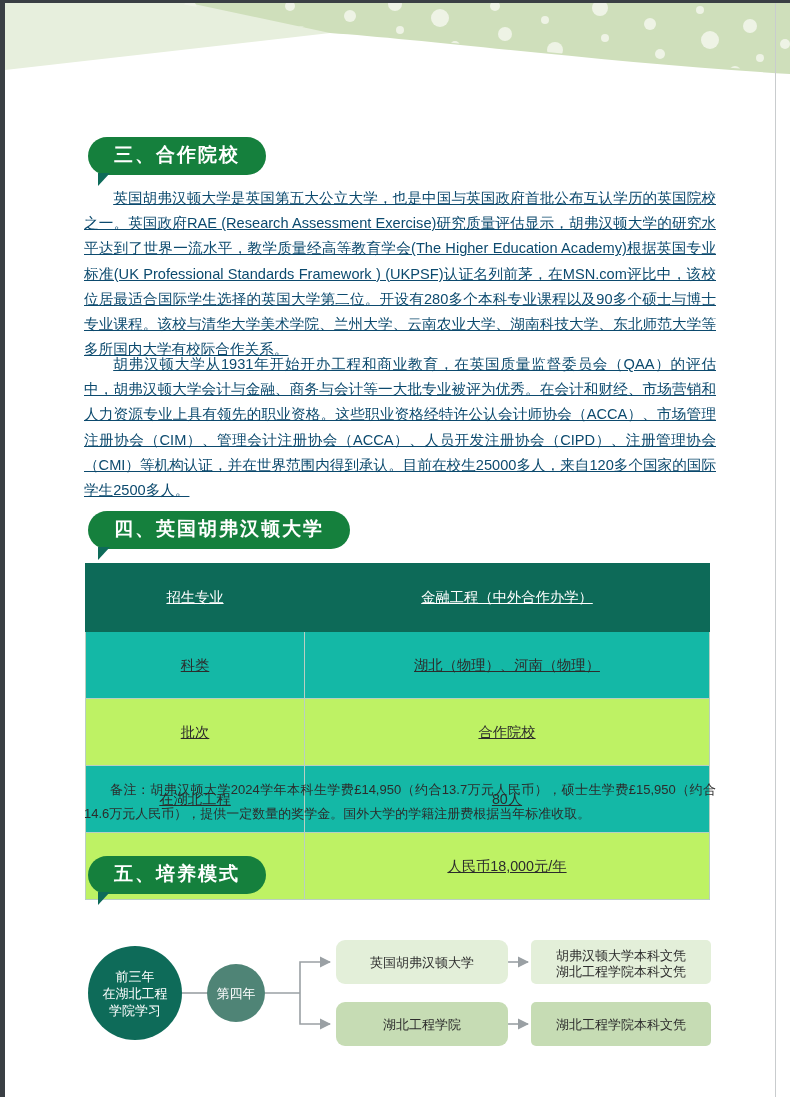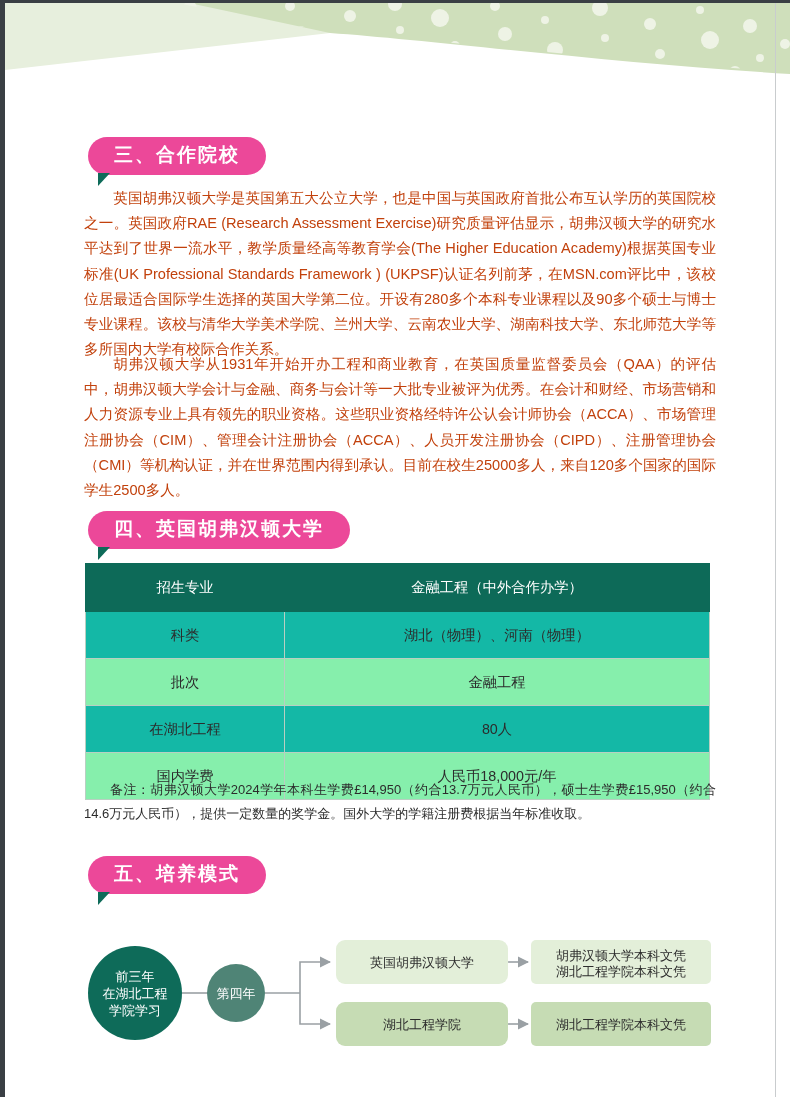--- a/index.html
+++ b/index.html
@@ -66,21 +66,21 @@
   }
 
   
   .badge-wrap {
     position: absolute;
     left: 88px;
   }
   .badge {
     position: relative;
     display: inline-block;
-    background: #ec4899;
+    background: #15803d;
     color: #ffffff;
     border-radius: 20px;
     padding: 7px 26px 9px 26px;
     font-size: 19px;
     font-weight: bold;
     letter-spacing: 2px;
     line-height: 1.15;
     white-space: nowrap;
   }
   .badge-tail {
@@ -96,48 +96,50 @@
   
   .para {
     position: absolute;
     left: 84px;
     width: 632px;
     font-size: 14.6px;
     line-height: 25.2px;
     text-align: justify;
     text-justify: inter-ideograph;
     text-indent: 2em;
-    color: #c2410c;
+    color: #0c4a6e;
+    text-decoration: underline;
   }
 
   
   .tbl {
     position: absolute;
     left: 85px;
     top: 563px;
     width: 625px;
     border-collapse: collapse;
     font-size: 14.3px;
   }
   .tbl td {
     border: 1px solid #b9cfc2;
     text-align: center;
     height: 30px;
-    padding: 8px;
+    padding: 18px;
     color: #2c2c2c;
+    text-decoration: underline;
   }
   .tbl .col-k { width: 182px; }
   .tbl tr.head td {
     background: #0d6a58;
     color: #ffffff;
     border-color: #0d6a58;
     height: 31px;
   }
   .tbl tr.alt td { background: #14b8a6; }
-  .tbl tr.plain td { background: #86efac; }
+  .tbl tr.plain td { background: #bef264; }
 
   
   .note {
     position: absolute;
     left: 84px;
     top: 778px;
     width: 632px;
     font-size: 13px;
     line-height: 24px;
     text-align: justify;
@@ -249,21 +251,21 @@
         <tr class="head">
           <td class="col-k">招生专业</td>
           <td>金融工程（中外合作办学）</td>
         </tr>
         <tr class="alt">
           <td class="col-k">科类</td>
           <td>湖北（物理）、河南（物理）</td>
         </tr>
         <tr class="plain">
           <td class="col-k">批次</td>
-          <td>金融工程</td>
+          <td>合作院校</td>
         </tr>
         <tr class="alt">
           <td class="col-k">在湖北工程</td>
           <td>80人</td>
         </tr>
         <tr class="plain">
           <td class="col-k">国内学费</td>
           <td>人民币18,000元/年</td>
         </tr>
       </tbody>

